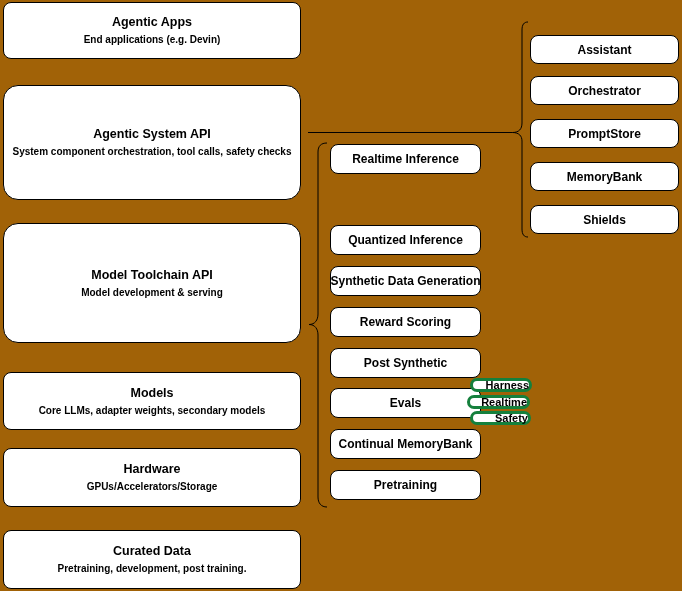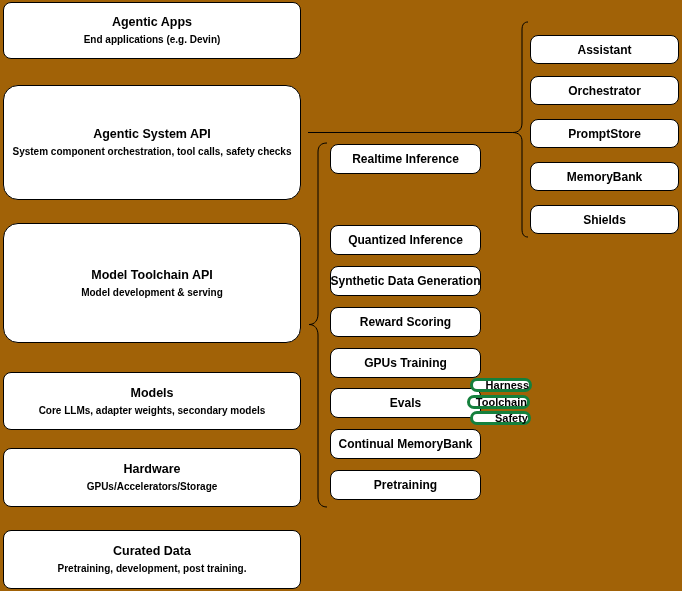--- a/index.html
+++ b/index.html
@@ -101,37 +101,37 @@
   <div class="box midcol r8" style="top:225px">
     <div class="label">Quantized Inference</div>
   </div>
   <div class="box midcol r8" style="top:266px">
     <div class="label">Synthetic Data Generation</div>
   </div>
   <div class="box midcol r8" style="top:307px">
     <div class="label">Reward Scoring</div>
   </div>
   <div class="box midcol r8" style="top:348px">
-    <div class="label">GPUs Training</div>
+    <div class="label">Post Synthetic</div>
   </div>
   <div class="box midcol r8" style="top:388px">
     <div class="label">Evals</div>
   </div>
   <div class="box midcol r8" style="top:429px">
     <div class="label">Continual MemoryBank</div>
   </div>
   <div class="box midcol r8" style="top:470px">
     <div class="label">Pretraining</div>
   </div>
 
   <div class="pill" style="left:470px; top:378px; width:62px; height:14px">
     <span>Harness</span>
   </div>
   <div class="pill" style="left:467px; top:395px; width:63px; height:14px">
-    <span>Toolchain</span>
+    <span>Realtime</span>
   </div>
   <div class="pill" style="left:470px; top:411px; width:61px; height:14px">
     <span>Safety</span>
   </div>
 
   <div class="box rightcol r8" style="top:35px">
     <div class="label">Assistant</div>
   </div>
   <div class="box rightcol r8" style="top:76px">
     <div class="label">Orchestrator</div>

